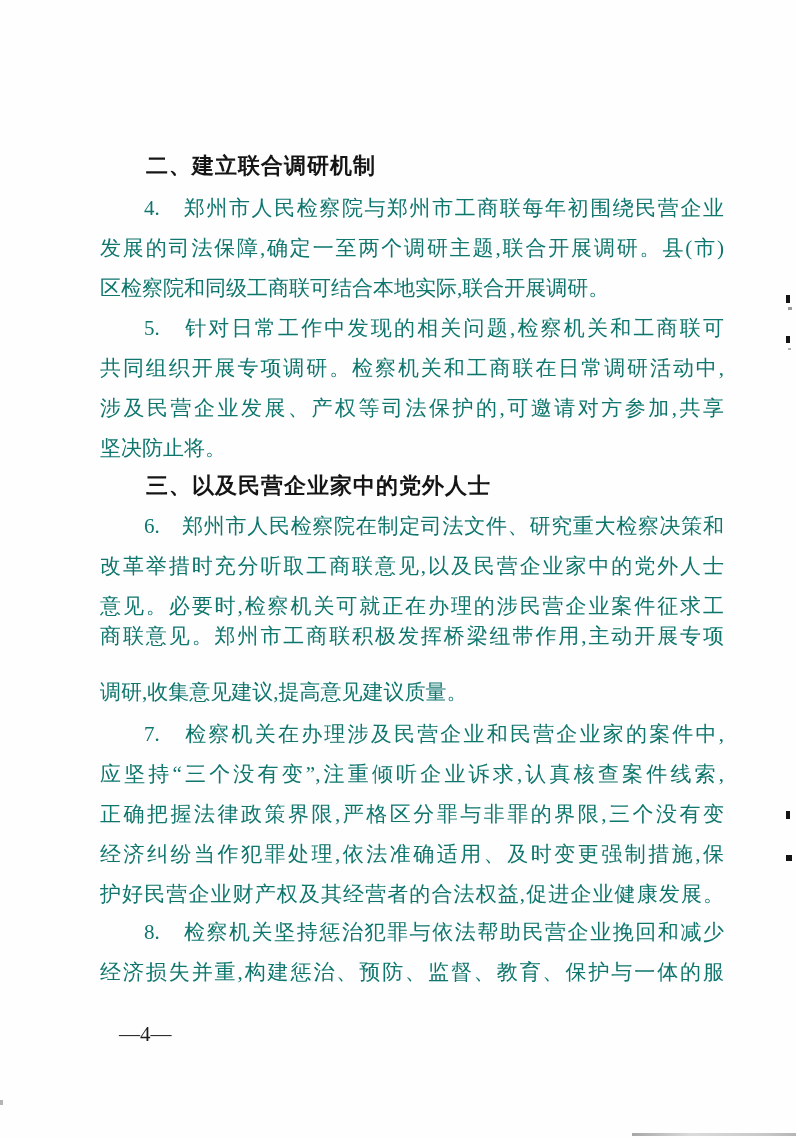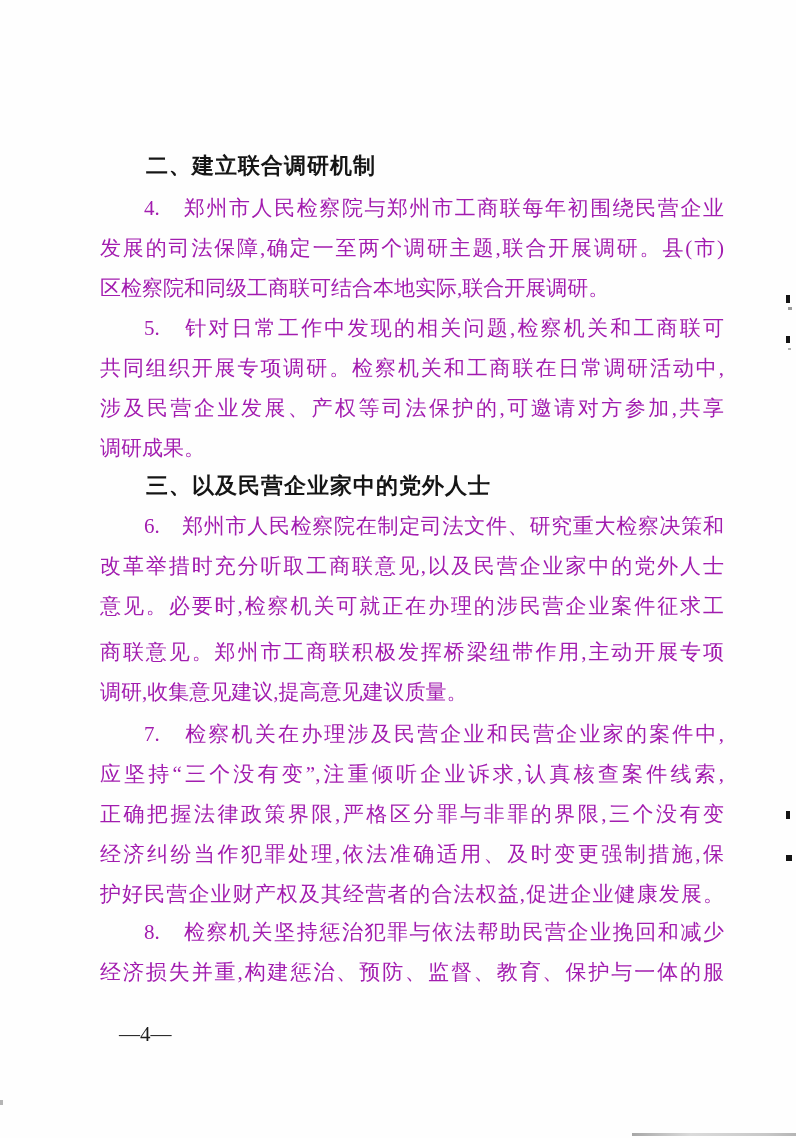--- a/index.html
+++ b/index.html
@@ -14,21 +14,21 @@
     background: #fefefe;
     overflow: hidden;
   }
   .line {
     position: absolute;
     left: 100px;
     width: 624px;
     height: 40px;
     line-height: 40px;
     box-sizing: border-box;
-    color: #a21caf;
+    color: #0f766e;
     font-size: 21px;
     white-space: nowrap;
   }
   .body-line {
     font-family: "Liberation Serif", "DejaVu Serif", serif;
     white-space: normal;
   }
   
   .j {
     text-align: justify;
@@ -75,28 +75,28 @@
 
   <div class="line heading" style="top:146px">二、建立联合调研机制</div>
 
   <div class="line body-line j ind" style="top:188px">4.　郑州市人民检察院与郑州市工商联每年初围绕民营企业</div>
   <div class="line body-line j" style="top:228px">发展的司法保障,确定一至两个调研主题,联合开展调研。县(市)</div>
   <div class="line body-line" style="top:268px">区检察院和同级工商联可结合本地实际,联合开展调研。</div>
 
   <div class="line body-line j ind" style="top:308px">5.　针对日常工作中发现的相关问题,检察机关和工商联可</div>
   <div class="line body-line j" style="top:348px">共同组织开展专项调研。检察机关和工商联在日常调研活动中,</div>
   <div class="line body-line j" style="top:388px">涉及民营企业发展、产权等司法保护的,可邀请对方参加,共享</div>
-  <div class="line body-line" style="top:428px">调研成果。</div>
+  <div class="line body-line" style="top:428px">坚决防止将。</div>
 
   <div class="line heading" style="top:466px">三、以及民营企业家中的党外人士</div>
 
   <div class="line body-line j ind" style="top:506px">6.　郑州市人民检察院在制定司法文件、研究重大检察决策和</div>
   <div class="line body-line j" style="top:546px">改革举措时充分听取工商联意见,以及民营企业家中的党外人士</div>
   <div class="line body-line j" style="top:586px">意见。必要时,检察机关可就正在办理的涉民营企业案件征求工</div>
-  <div class="line body-line j" style="top:632px">商联意见。郑州市工商联积极发挥桥梁纽带作用,主动开展专项</div>
+  <div class="line body-line j" style="top:616px">商联意见。郑州市工商联积极发挥桥梁纽带作用,主动开展专项</div>
   <div class="line body-line" style="top:672px">调研,收集意见建议,提高意见建议质量。</div>
 
   <div class="line body-line j ind" style="top:714px">7.　检察机关在办理涉及民营企业和民营企业家的案件中,</div>
   <div class="line body-line j" style="top:754px">应坚持“三个没有变”,注重倾听企业诉求,认真核查案件线索,</div>
   <div class="line body-line j" style="top:794px">正确把握法律政策界限,严格区分罪与非罪的界限,三个没有变</div>
   <div class="line body-line j" style="top:834px">经济纠纷当作犯罪处理,依法准确适用、及时变更强制措施,保</div>
   <div class="line body-line j" style="top:874px">护好民营企业财产权及其经营者的合法权益,促进企业健康发展。</div>
 
   <div class="line body-line j ind" style="top:912px">8.　检察机关坚持惩治犯罪与依法帮助民营企业挽回和减少</div>
   <div class="line body-line j" style="top:952px">经济损失并重,构建惩治、预防、监督、教育、保护与一体的服</div>

